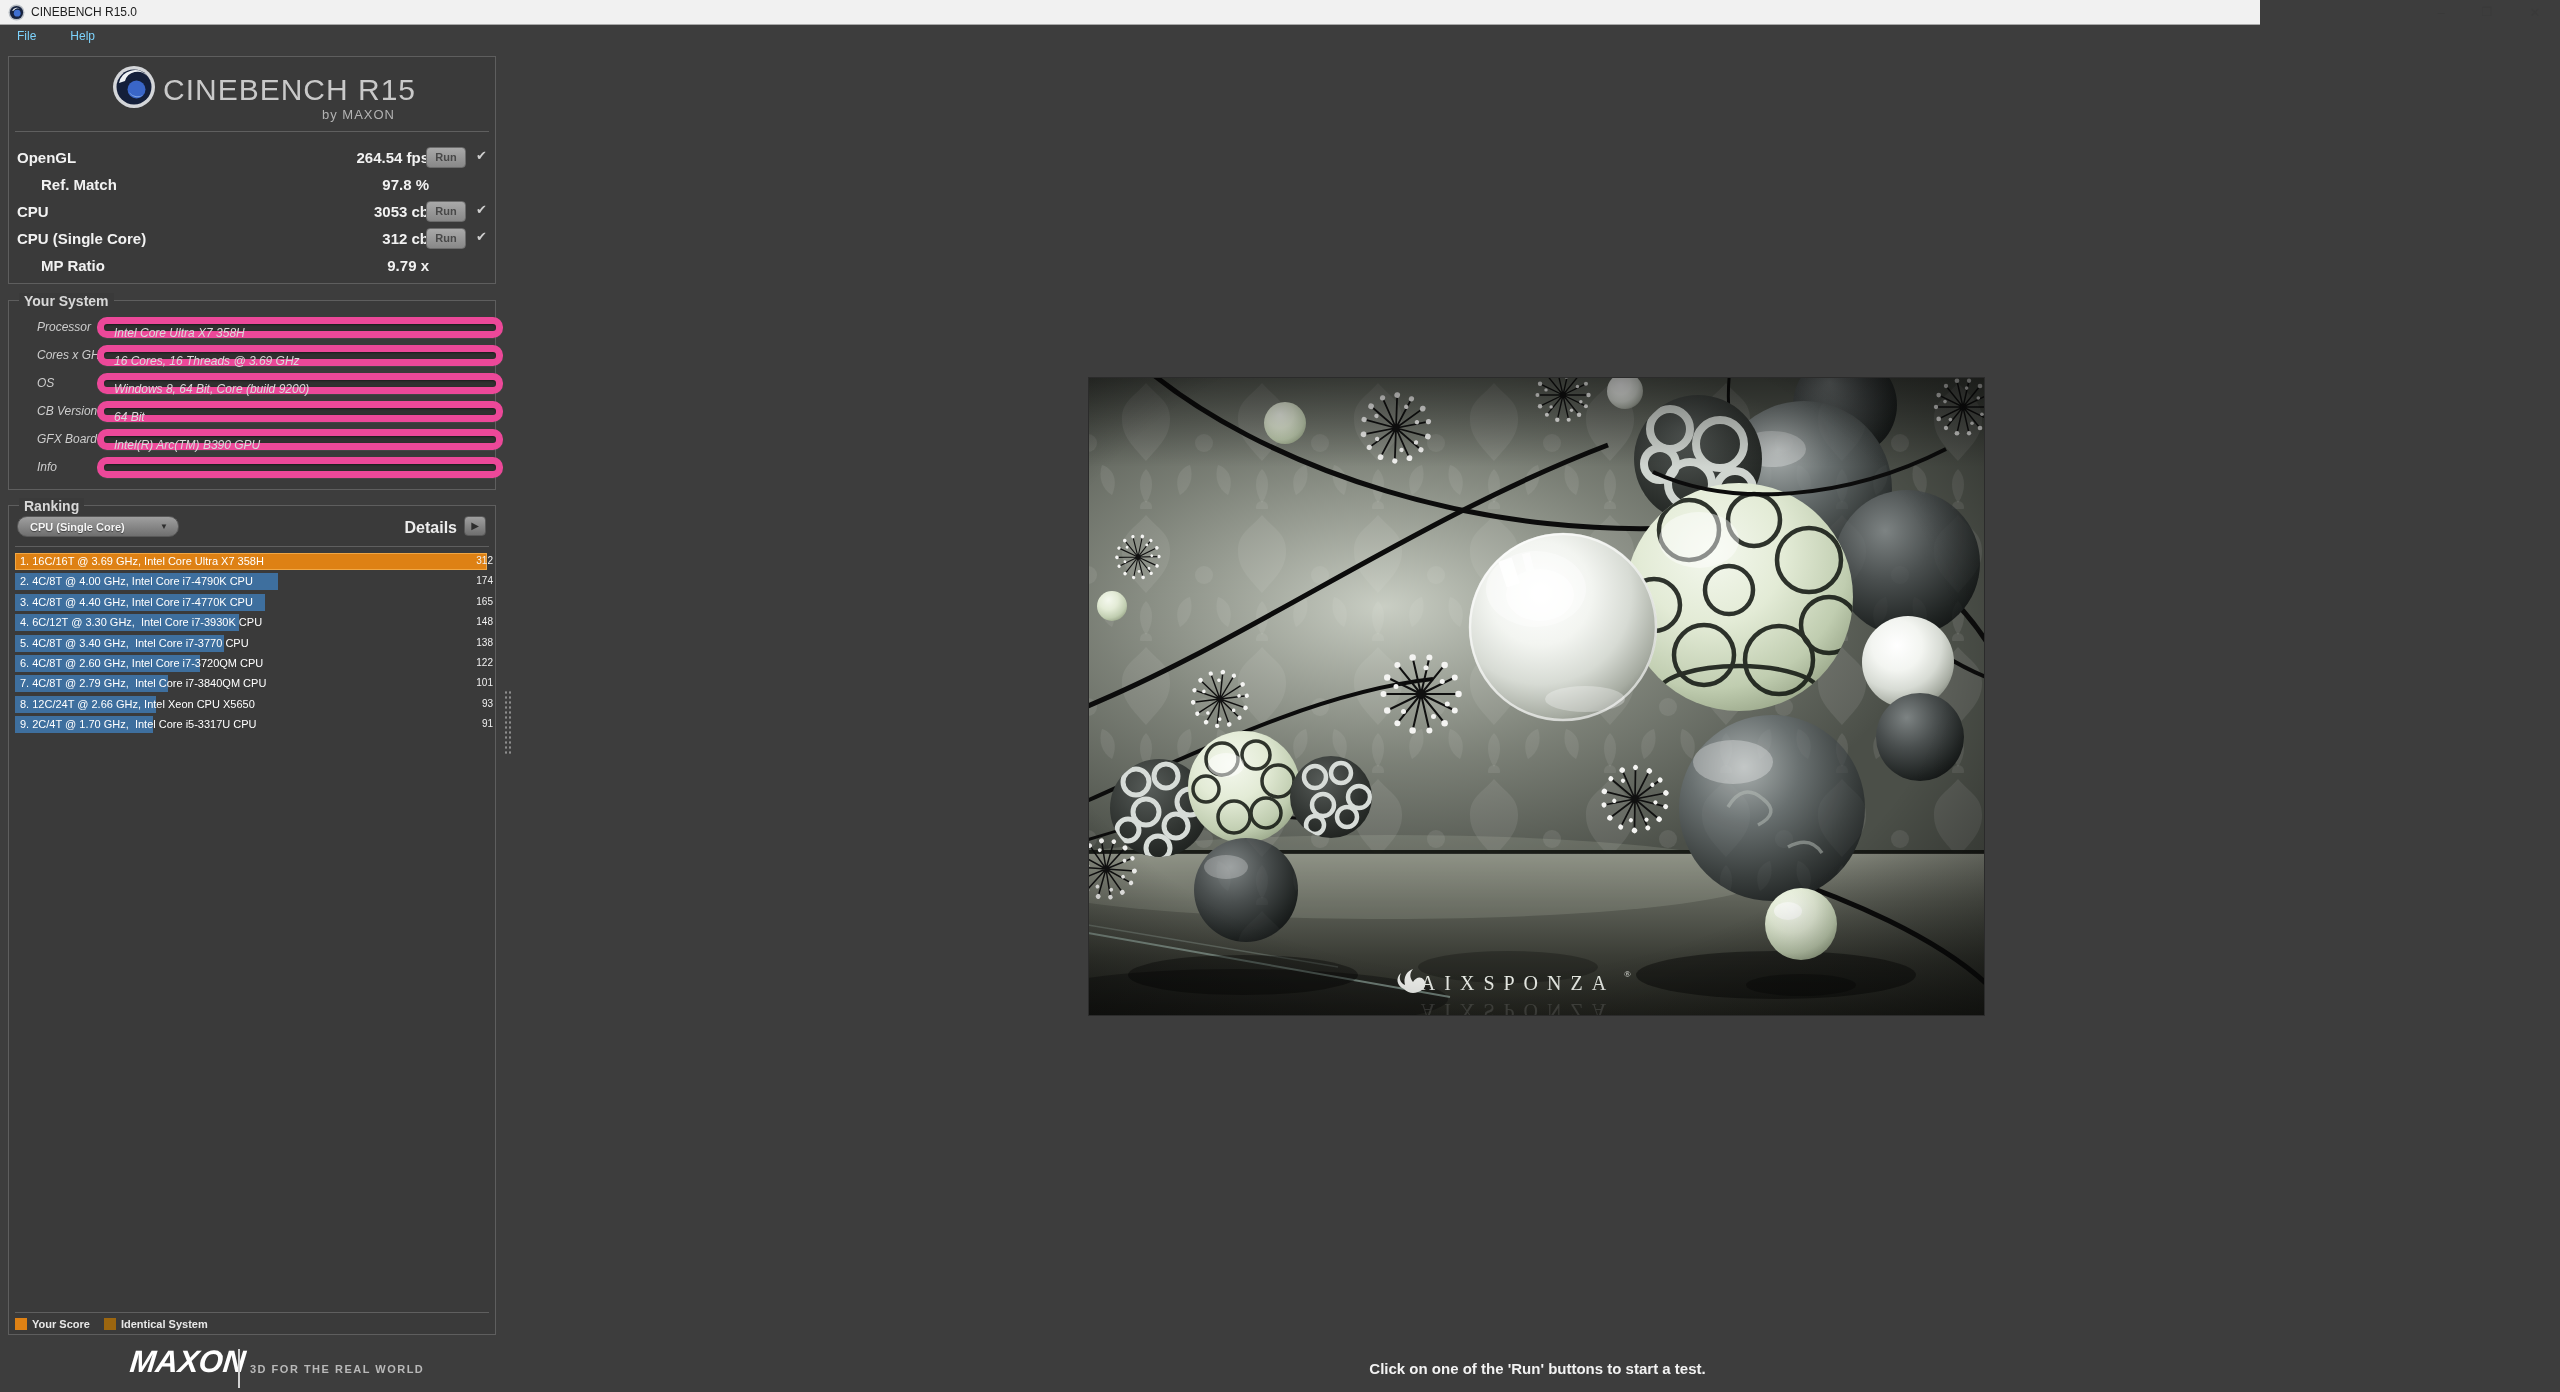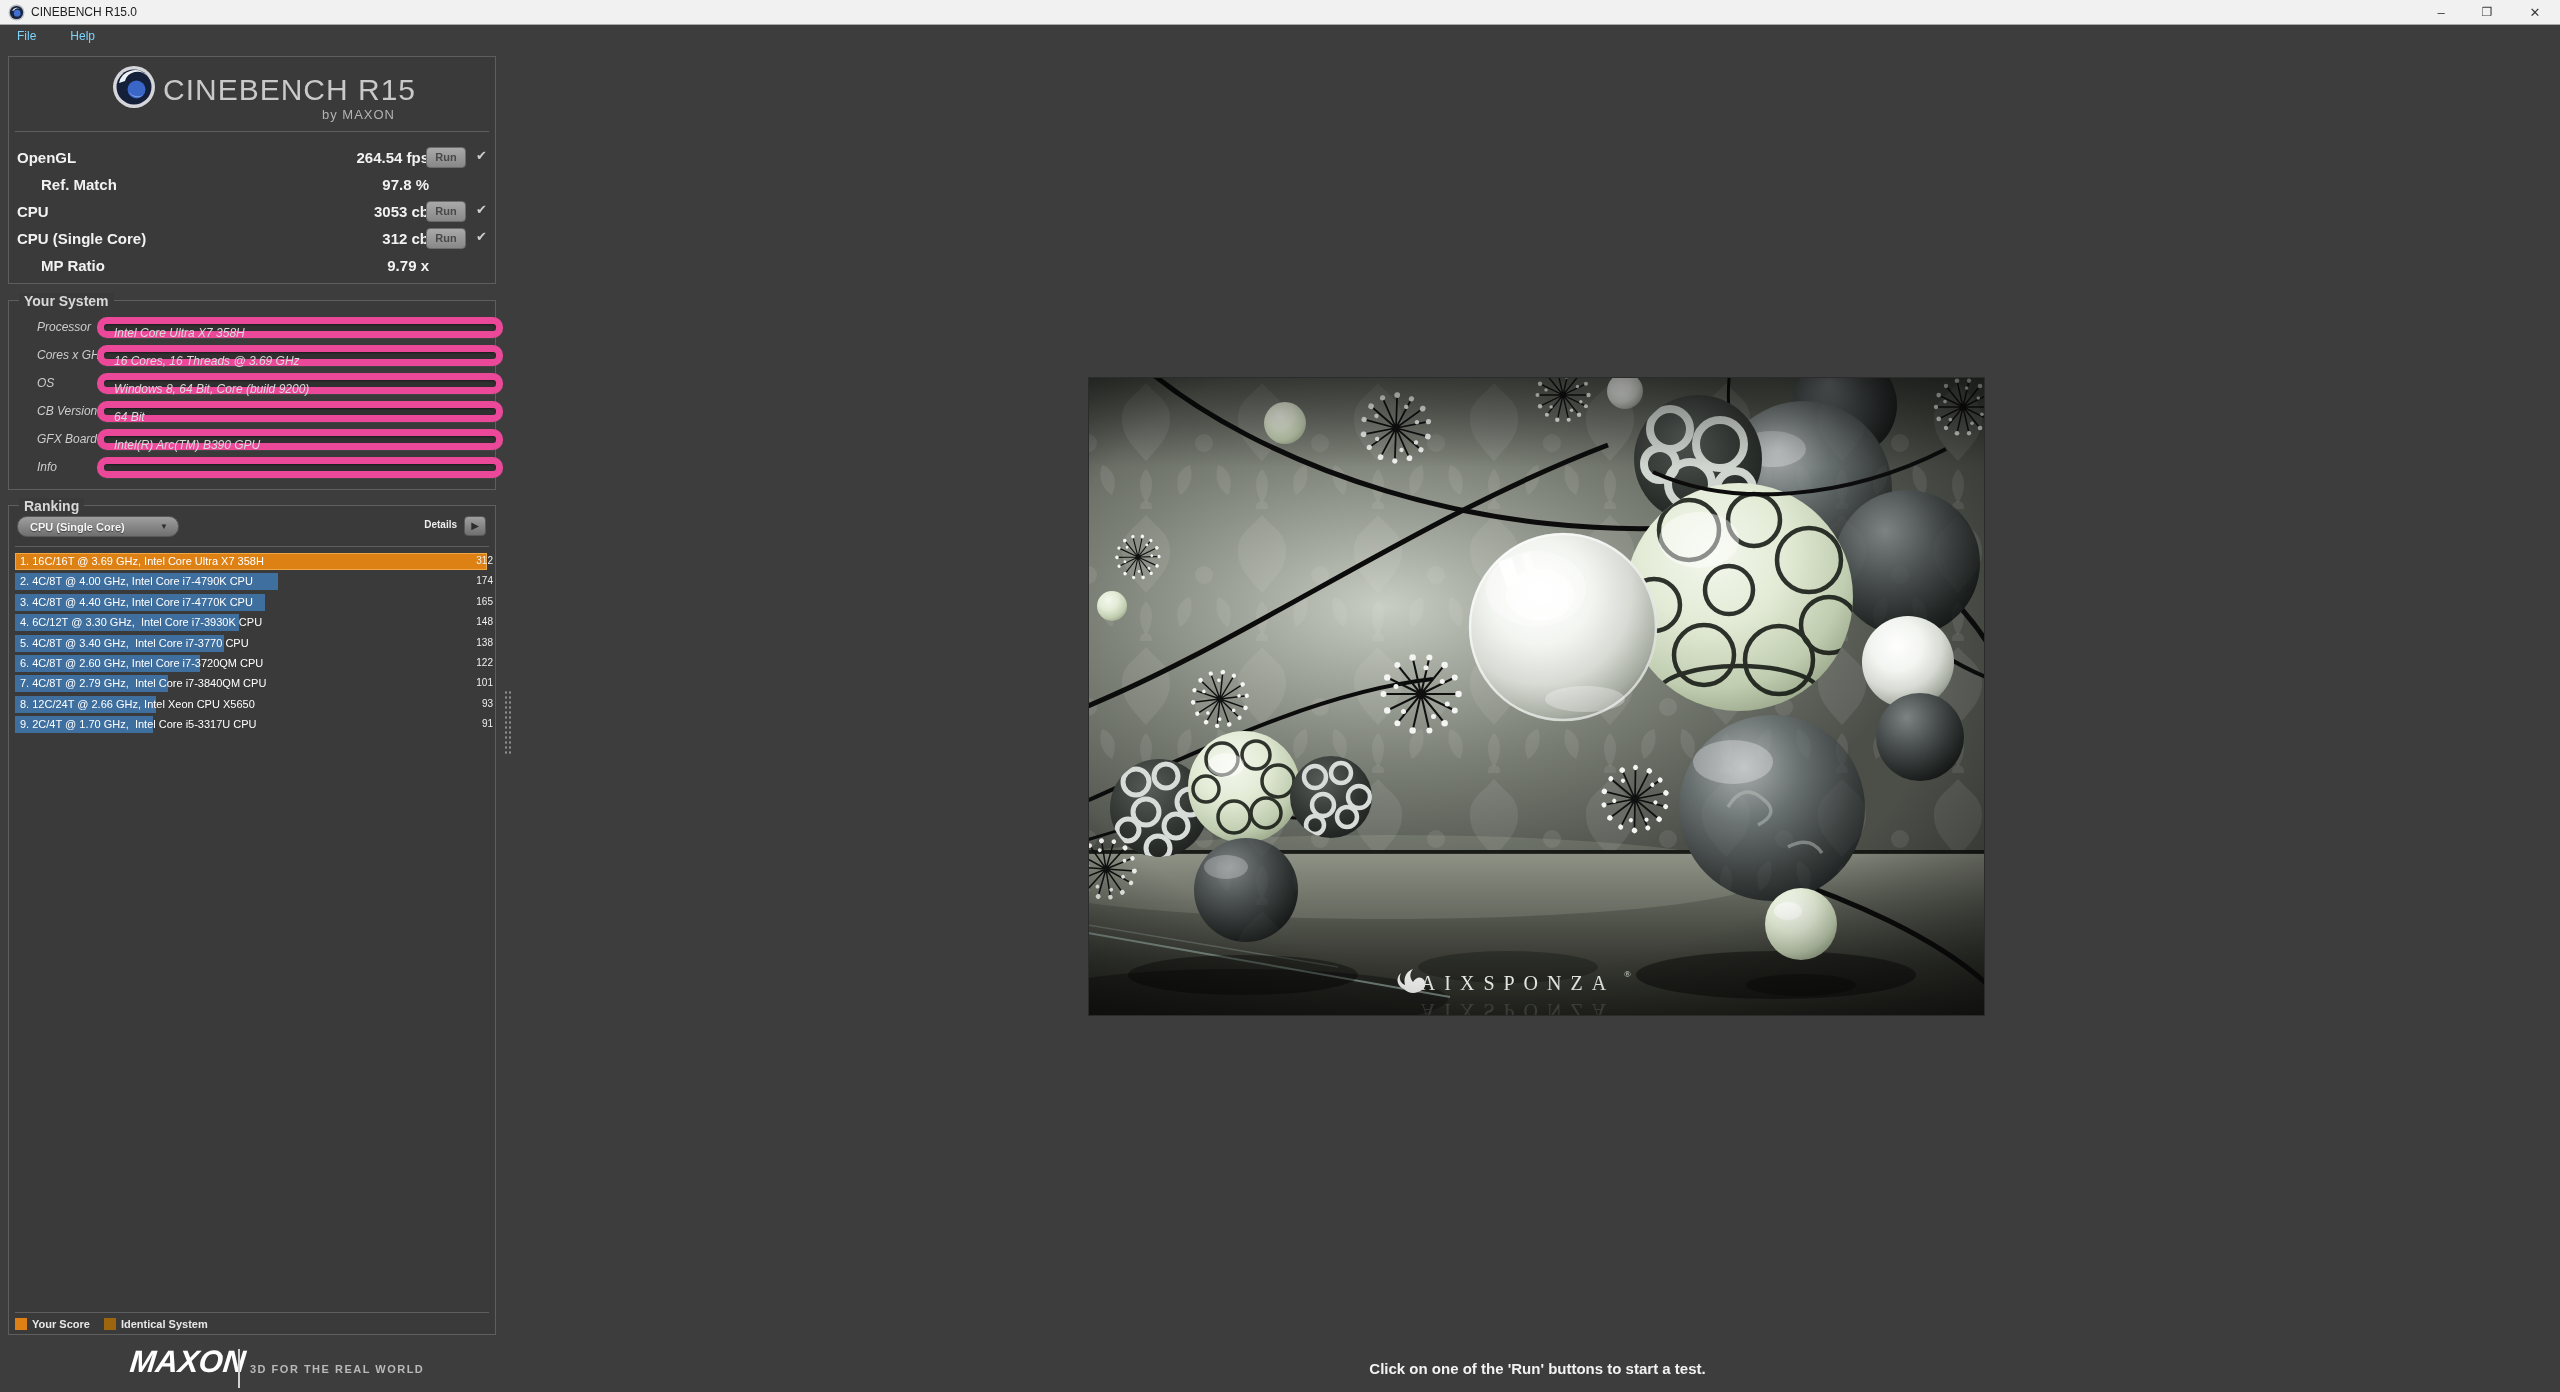--- a/index.html
+++ b/index.html
@@ -1,21 +1,21 @@
 <!DOCTYPE html>
 <html><head>
 <meta charset="utf-8">
 <style>
   * { box-sizing: border-box; margin: 0; padding: 0; }
   html,body { width:2560px; height:1392px; background:#3d3d3d; overflow:hidden;
               font-family:"Liberation Sans","DejaVu Sans",sans-serif; }
   #app { position:relative; width:2560px; height:1392px; background:#3d3d3d; }
 
   
-  .titlebar { position:absolute; left:0; top:0; width:2560px; height:25px;
+  .titlebar { position:absolute; left:0; top:0; width:2260px; height:25px;
               background:#f1f1f1; border-bottom:1px solid #a8a8a8; }
   .app-icon { position:absolute; left:8px; top:4px; width:17px; height:17px; }
   .title-text { position:absolute; left:31px; top:0; line-height:25px; font-size:12px; color:#1d1d1d; }
   .winbtn { position:absolute; top:0; width:34px; height:25px; text-align:center; line-height:25px;
             font-size:13px; color:#3a3a3a; cursor:default; }
   .winbtn.min { left:2424px; } .winbtn.res { left:2470px; font-size:12px; } .winbtn.cls { left:2518px; }
 
   
   .menubar { position:absolute; left:0; top:25px; width:2560px; height:23px; background:#3d3d3d; }
   .menu-item { display:inline-block; padding:0 17px; line-height:23px; font-size:12px;
@@ -53,21 +53,21 @@
              box-shadow:inset 0 1px 2px rgba(0,0,0,.45), 0 1px 0 rgba(255,255,255,.05); }
   #system-rows { position:absolute; left:16px; top:14px; width:486px;font-style:italic; }
 
   
   #ranking-panel { left:8px; top:505px; width:488px; height:830px; }
   .dropdown { position:absolute; left:8px; top:10px; width:162px; height:21px; border-radius:10px;
               background:linear-gradient(#9f9f9f,#6f6f6f); border:1px solid #585858; }
   .dd-label { position:absolute; left:12px; top:0; line-height:20px; font-size:11px; font-weight:bold;
               color:#f5f5f5; text-shadow:0 1px 1px rgba(0,0,0,.5); }
   .dd-arrow { position:absolute; right:10px; top:0; line-height:20px; font-size:8px; color:#2d2d2d; }
-  .details-label { position:absolute; right:38px; top:13px; font-size:10px; font-weight:bold; color:#ececec; }
+  .details-label { position:absolute; right:38px; top:13px; font-size:16px; font-weight:bold; color:#ececec; }
   .details-btn { position:absolute; right:9px; top:10px; width:22px; height:20px; border-radius:4px;
                  background:linear-gradient(#9f9f9f,#6f6f6f); border:1px solid #585858;
                  font-size:10px; color:#2d2d2d; text-align:center; line-height:18px; }
   #rank-rows { position:absolute; left:6px; top:46px; width:480px; height:190px; }
   .rk-row { position:absolute; left:0; width:480px; height:20px; }
   .rk-bar { position:absolute; left:0; top:1px; height:17px; }
   .rk-bar.your { border:1px solid #f1a744; }
   .rk-label { position:absolute; left:5px; top:3px; font-size:11px; color:#ffffff; white-space:pre; }
   .rk-val { position:absolute; right:2px; top:3px; font-size:10px; color:#f0f0f0; }
   #legend { position:absolute; left:6px; top:811px; height:14px; display:flex; align-items:center; }

